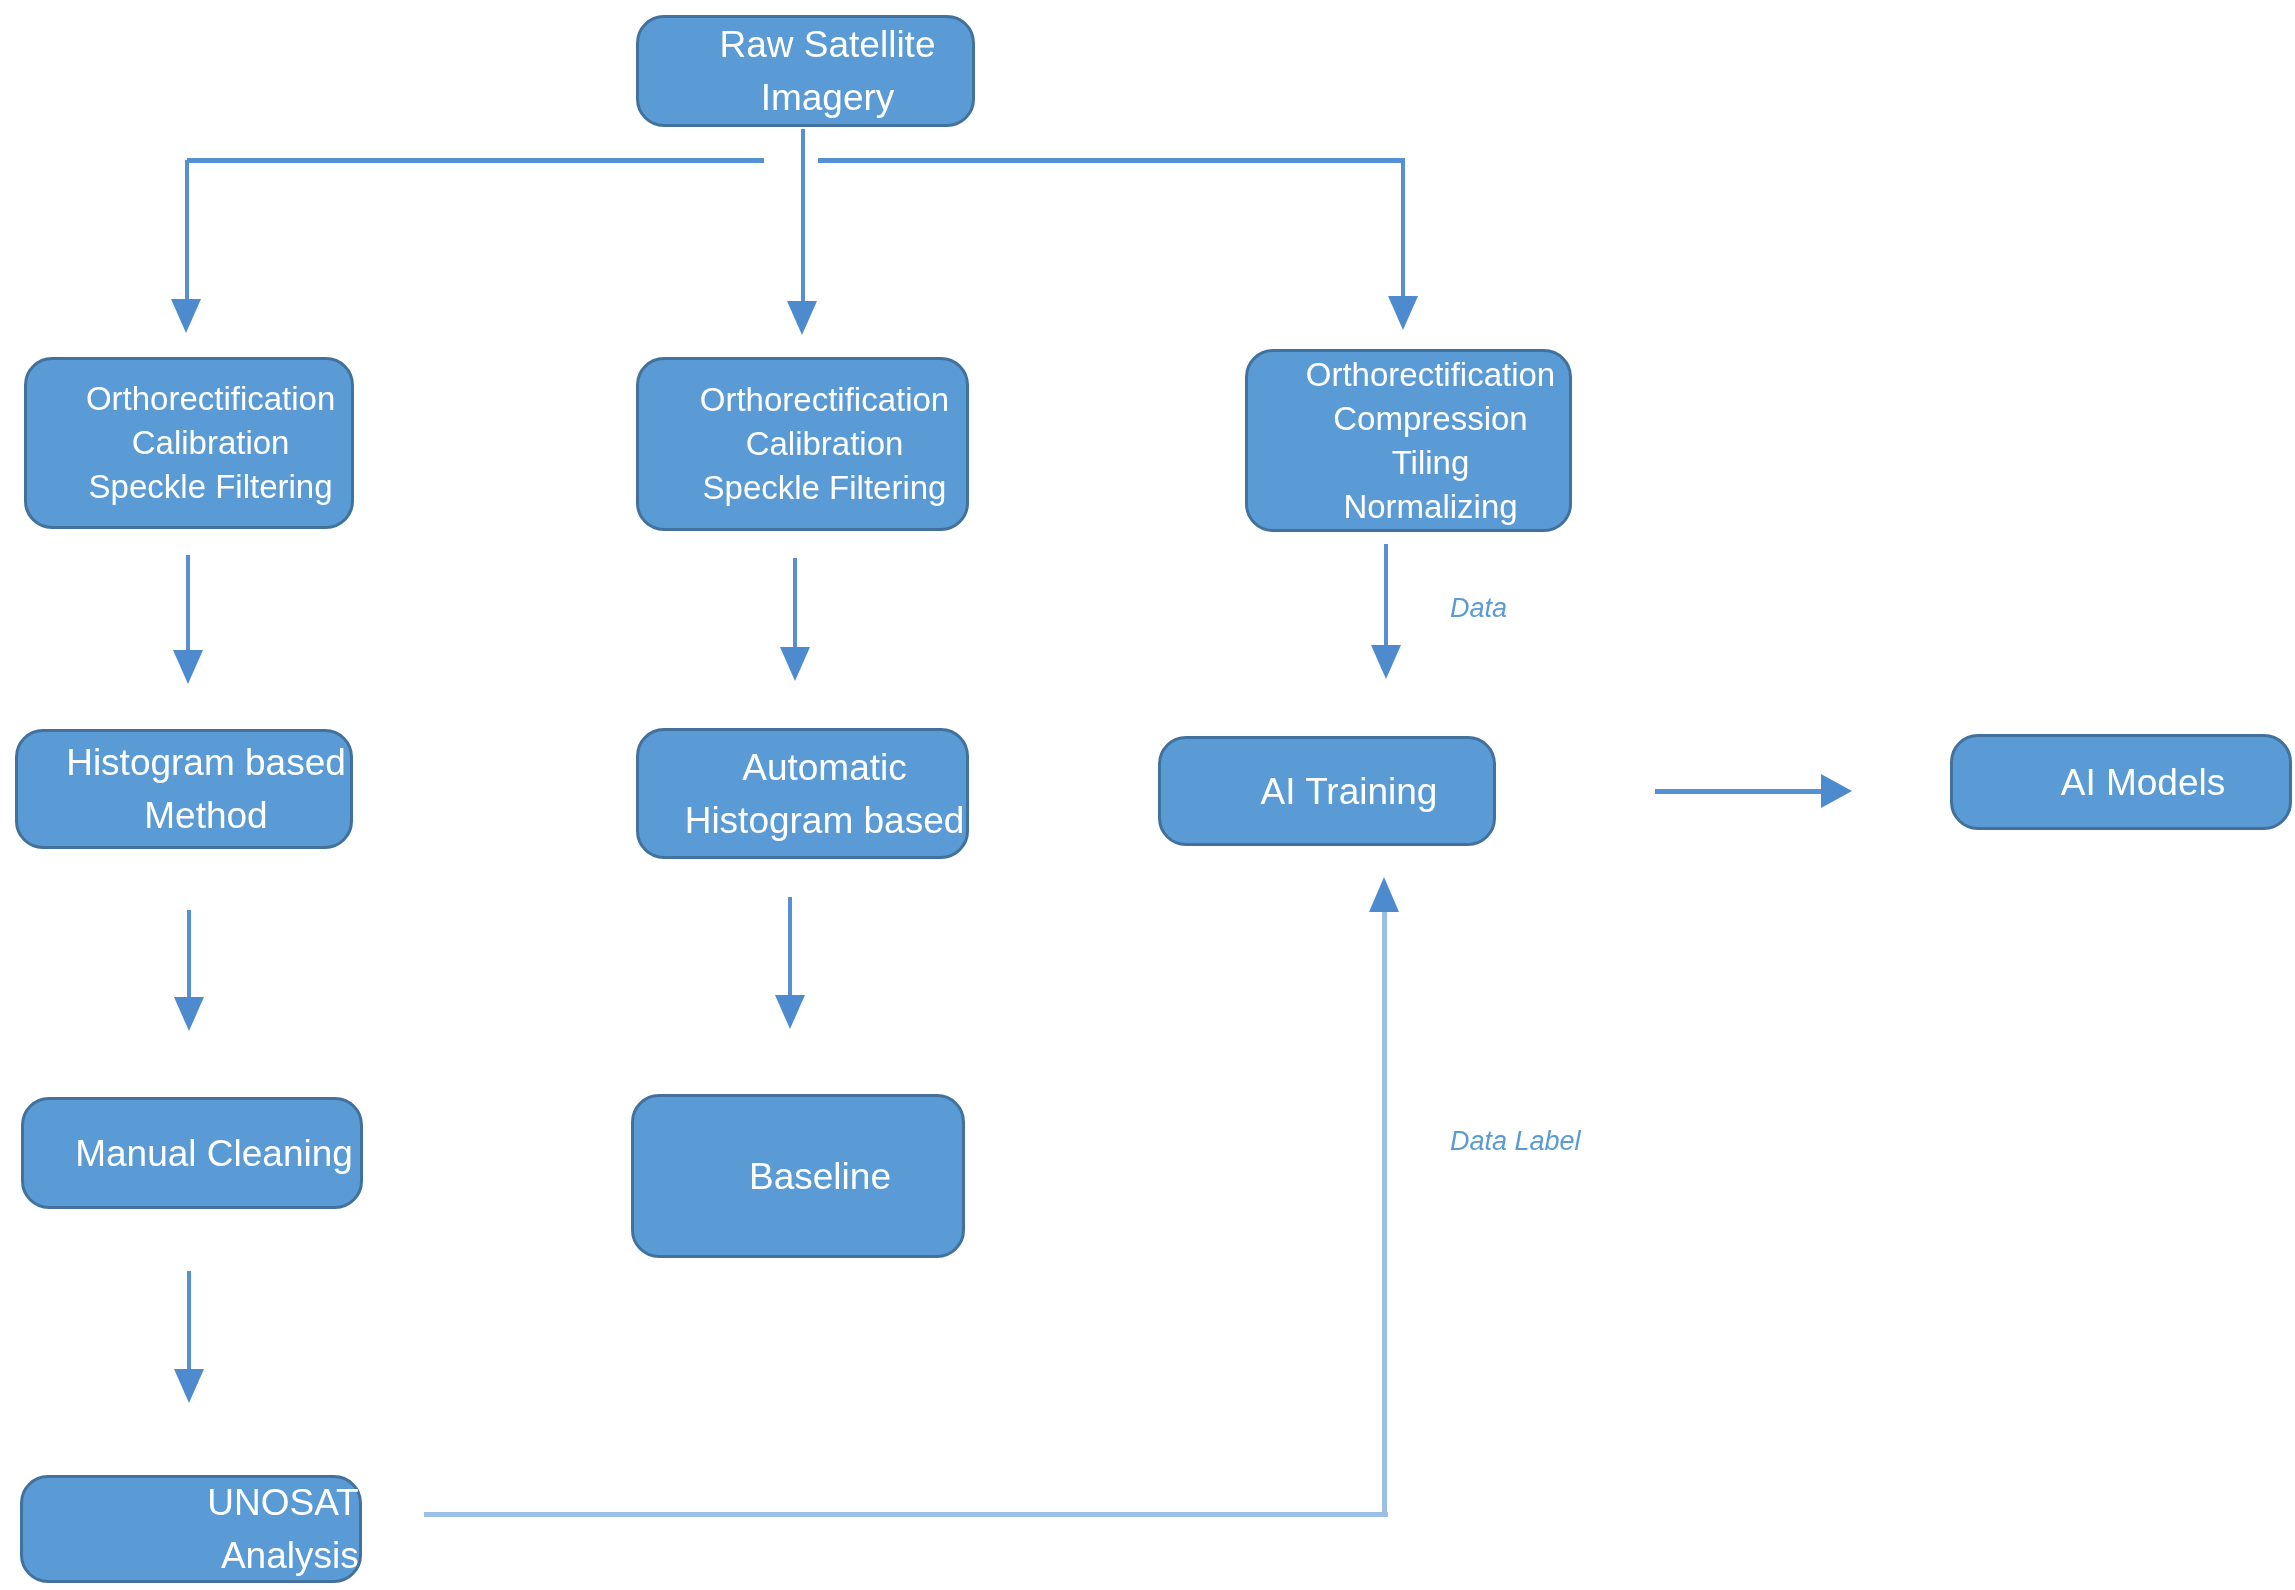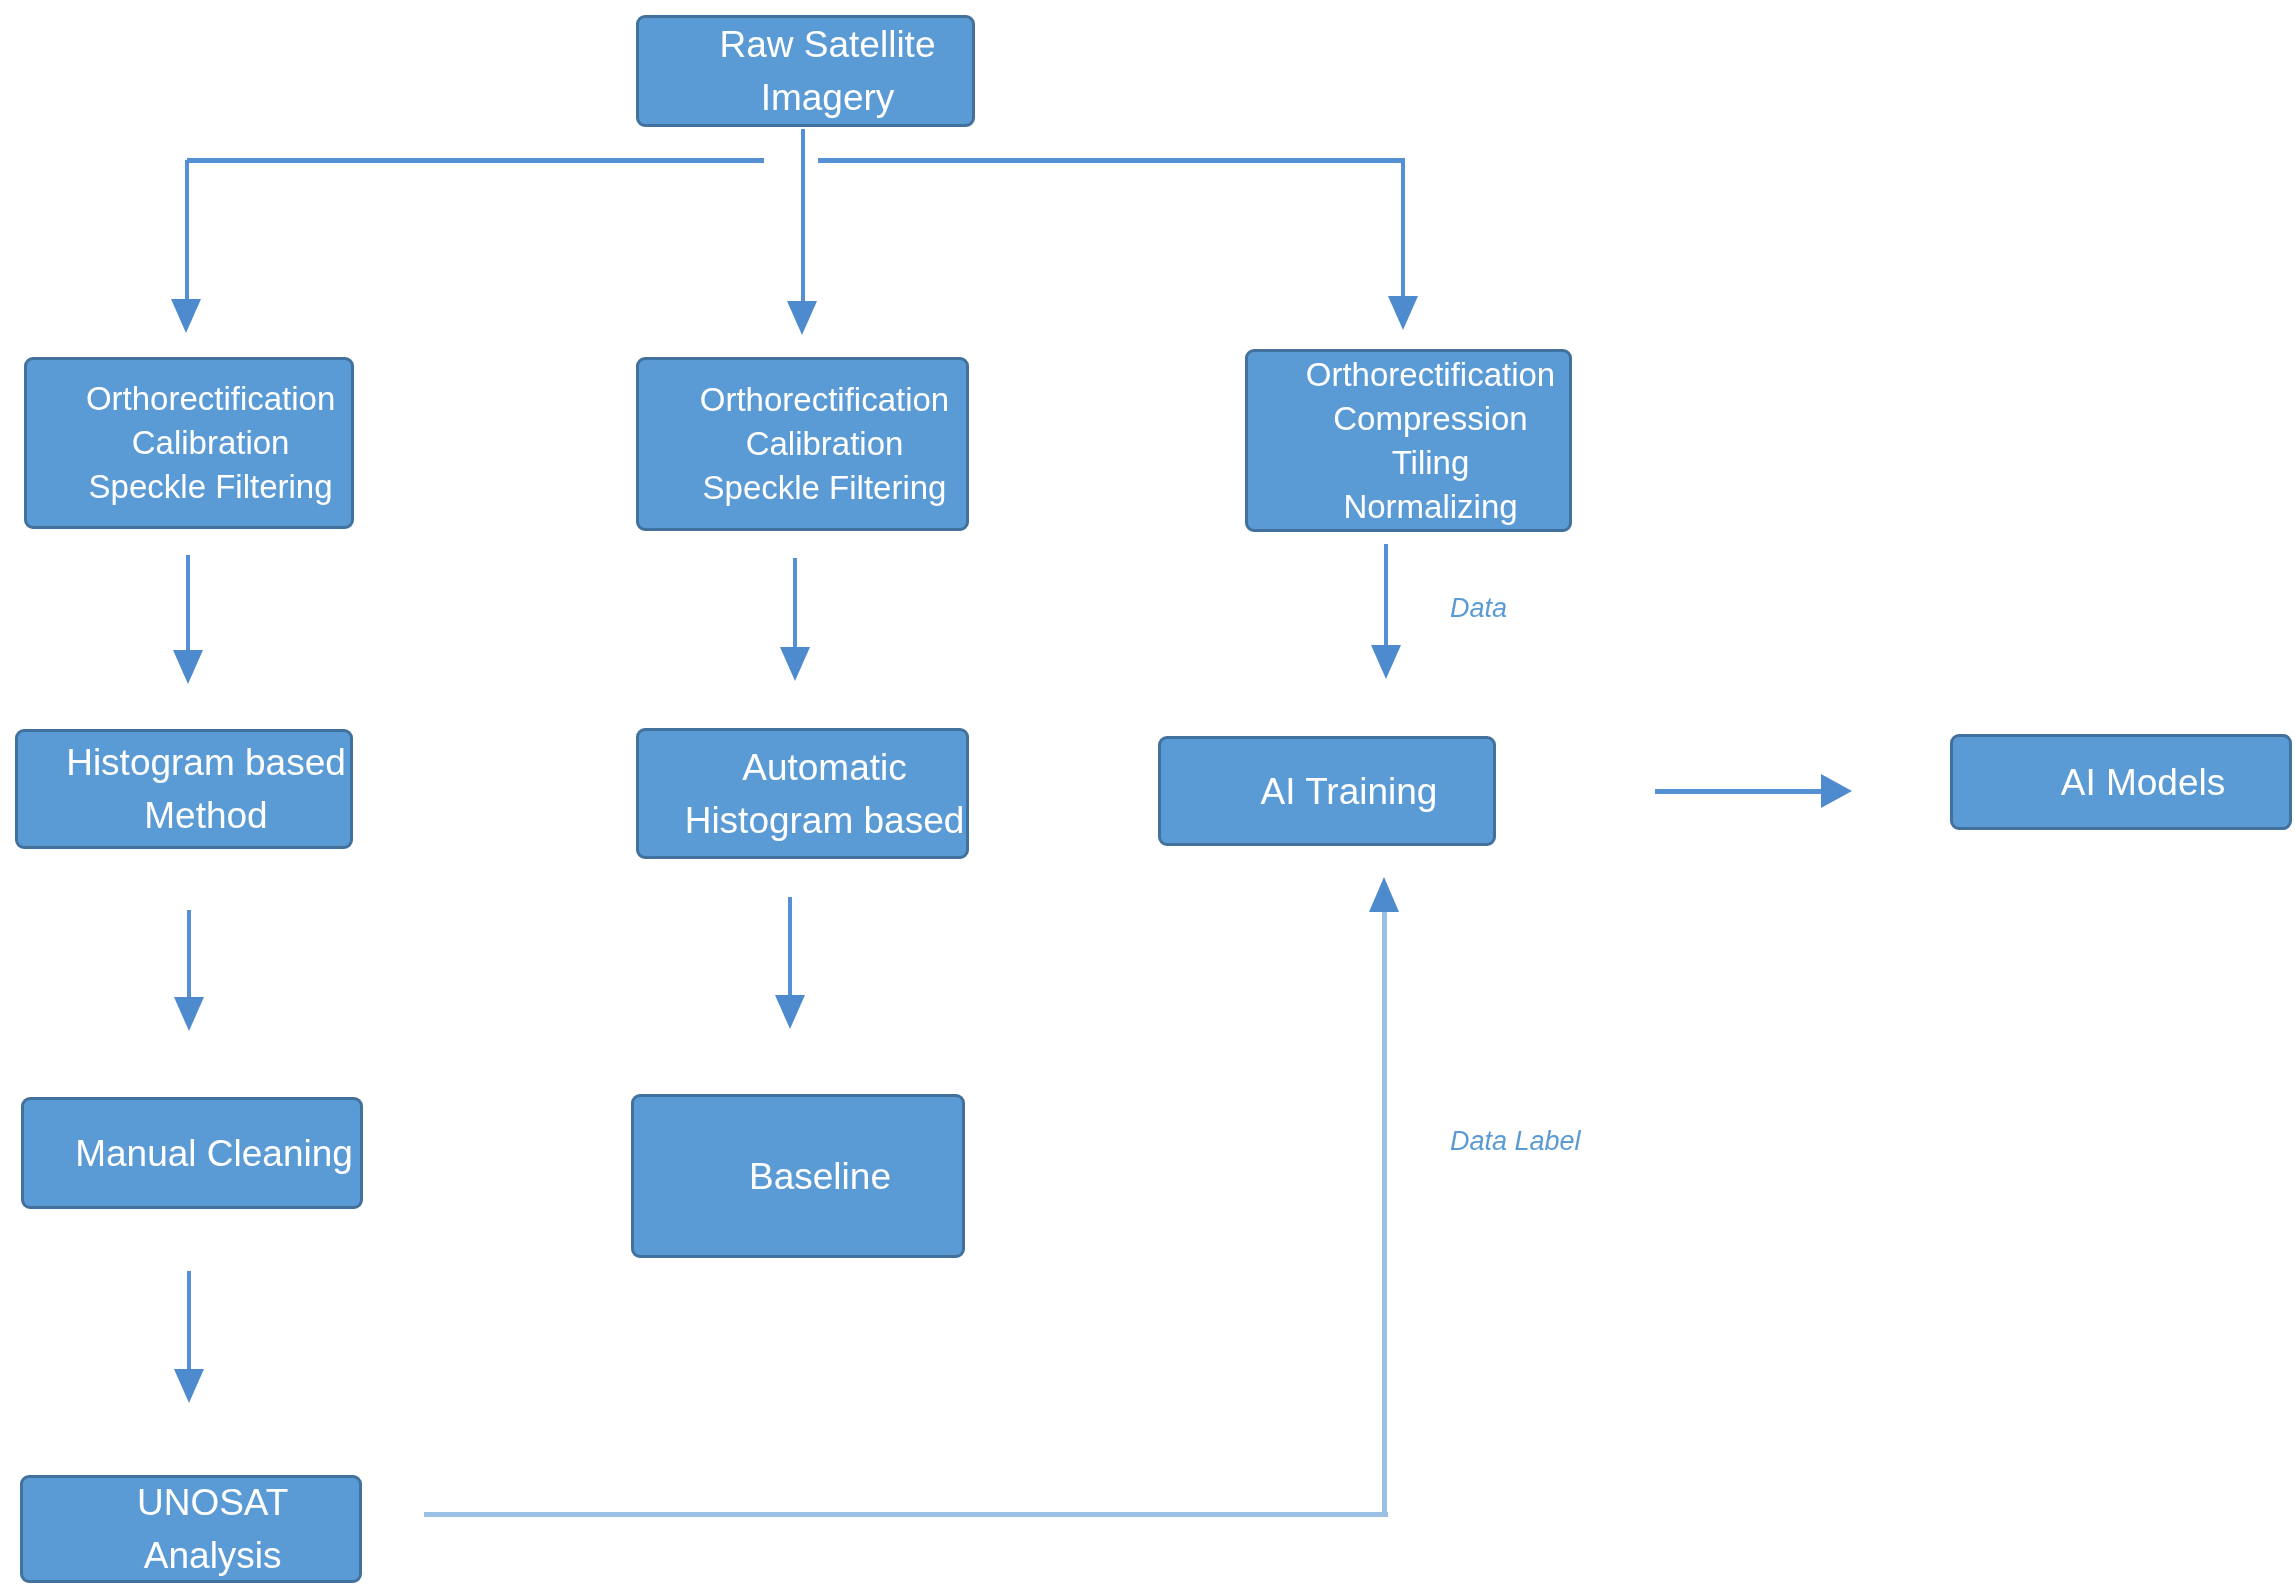--- a/index.html
+++ b/index.html
@@ -13,21 +13,21 @@
     --bg:#ffffff;
   }
   html,body{margin:0;padding:0;}
   body{font-family:"Liberation Sans", sans-serif; background:var(--bg);}
   .canvas{position:relative;width:2295px;height:1591px;background:var(--bg);overflow:hidden;}
 
   .node{
     position:absolute;
     background:var(--box-fill);
     border:3.3px solid var(--box-border);
-    border-radius:9px;
+    border-radius:28px;
     color:var(--box-text);
     display:flex;flex-direction:column;justify-content:center;align-items:center;
     text-align:center;
     box-sizing:border-box;
     padding-left:44px;
   }
   .node-lg .line{font-size:37px;line-height:53px;}
   .node-sm .line{font-size:33px;line-height:44px;}
 
   .hline{position:absolute;background:var(--connector);}
@@ -102,21 +102,21 @@
   </div>
 
   <div class="node node-lg" style="left:21px;top:1097px;width:342px;height:112px;">
     <div class="line">Manual Cleaning</div>
   </div>
 
   <div class="node node-lg" style="left:631px;top:1094px;width:334px;height:164px;">
     <div class="line">Baseline</div>
   </div>
 
-  <div class="node node-lg" style="left:19.7px;top:1475px;width:342px;height:108px;">
+  <div class="node node-lg" style="left:19.7px;top:1475px;width:342px;height:108px;text-align:right;">
     <div class="line">UNOSAT Analysis</div>
   </div>
 
   <div class="vline" style="left:801px;top:129px;width:3.9px;height:172px;"></div>
   <div class="hline" style="left:187px;top:158px;width:577px;height:4.6px;"></div>
   <div class="hline" style="left:818px;top:158px;width:587px;height:4.6px;"></div>
 
   <div class="vline" style="left:185px;top:160px;width:3.9px;height:139px;"></div>
   <div class="arrow-down" style="left:171px;top:299px;"></div>
 

